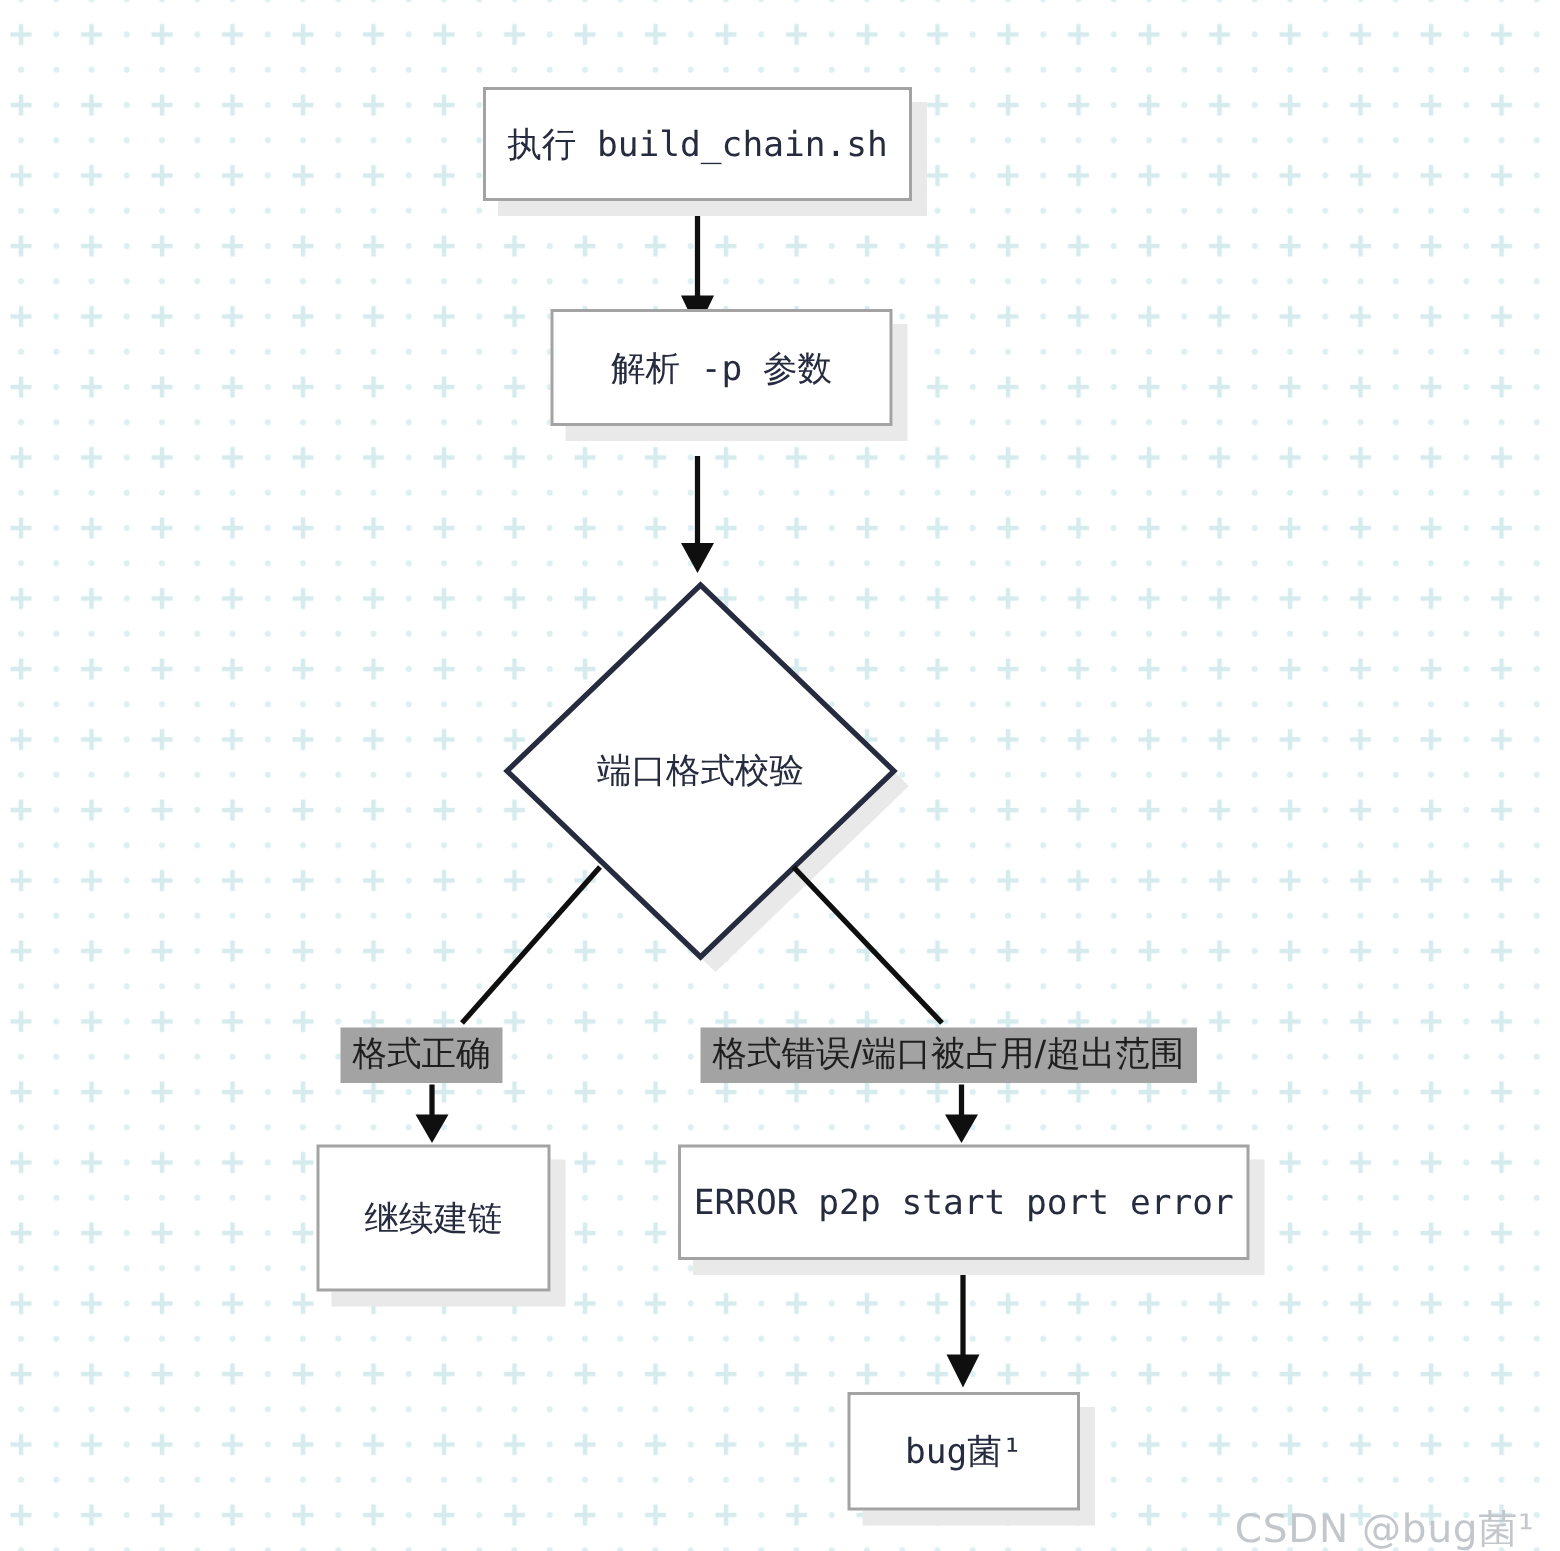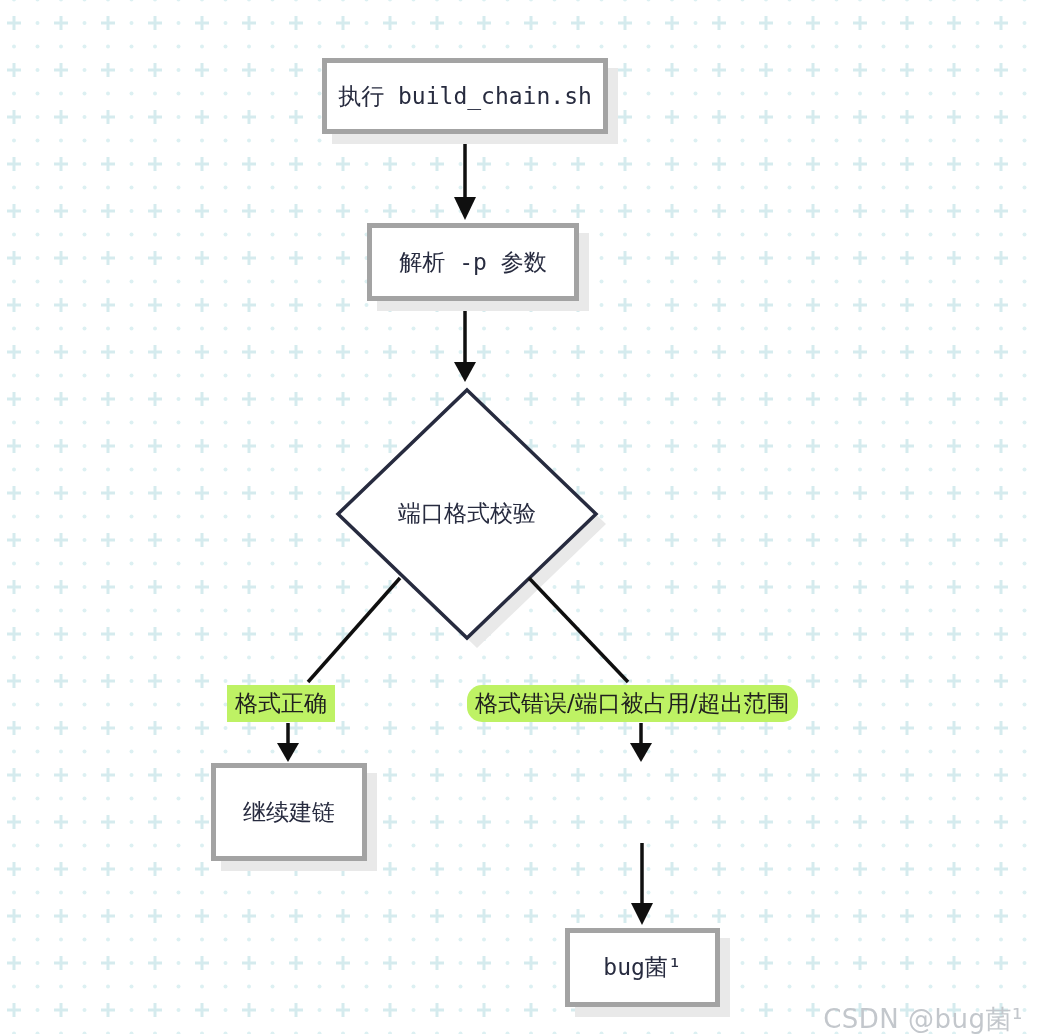--- a/index.html
+++ b/index.html
@@ -14,61 +14,61 @@
   svg.layer {
     position: absolute;
     left: 0; top: 0;
     width: 1040px; height: 1034px;
     display: block;
   }
   .node {
     position: absolute;
     box-sizing: border-box;
     background: #ffffff;
-    border: 5px solid #a3a3a3;
+    border: 2px solid #a3a3a3;
     box-shadow: 10px 10px 0 0 #e9e9e9;
     display: flex;
     align-items: center;
     justify-content: center;
     color: #272b3f;
     font-size: 23px;
     font-family: "DejaVu Sans Mono", "Liberation Mono", monospace;
     white-space: nowrap;
     z-index: 3;
   }
   .node-start     { left: 322px; top: 58px;  width: 286px; height: 76px; }
-  .node-parse     { left: 367px; top: 223px; width: 212px; height: 78px; }
+  .node-parse     { left: 367px; top: 206px; width: 228px; height: 78px; }
   .node-continue  { left: 211px; top: 763px; width: 156px; height: 98px; }
   .node-error     { left: 452px; top: 763px; width: 381px; height: 77px; }
   .node-terminate { left: 565px; top: 928px; width: 155px; height: 79px; }
   .diamond-label {
     position: absolute;
     left: 347px; top: 498px;
     width: 240px;
     text-align: center;
     font-size: 23px;
     color: #272b3f;
     font-family: Liberation Sans, sans-serif;
     white-space: nowrap;
     z-index: 3;
   }
   .edge-label {
     position: absolute;
     box-sizing: border-box;
     height: 37px;
     line-height: 37px;
     padding: 0 8px;
-    background: #bef264;
+    background: #a3a3a3;
     color: #1f1f1f;
     font-size: 23px;
     white-space: nowrap;
     z-index: 4;
   }
   .edge-label-ok   { left: 227px; top: 685px; }
-  .edge-label-fail { left: 467px; top: 685px; border-radius: 15px; }
+  .edge-label-fail { left: 467px; top: 685px; }
   .watermark {
     position: absolute;
     right: 17px;
     top: 1002px;
     color: #c3c7cc;
     font-size: 26px;
     letter-spacing: 0.5px;
     z-index: 5;
   }
 </style>
@@ -126,20 +126,23 @@
 
   <div class="diamond-label">端口格式校验</div>
 
   <div class="edge-label edge-label-ok">格式正确</div>
   <div class="edge-label edge-label-fail">格式错误/端口被占用/超出范围</div>
 
   <div class="node node-continue">
     <span>继续建链</span>
   </div>
 
+  <div class="node node-error">
+    <span>ERROR p2p start port error</span>
+  </div>
 
   <div class="node node-terminate">
     <span>bug菌¹</span>
   </div>
 
   <div class="watermark">CSDN @bug菌¹</div>
 
 </div>
 
 </body></html>

